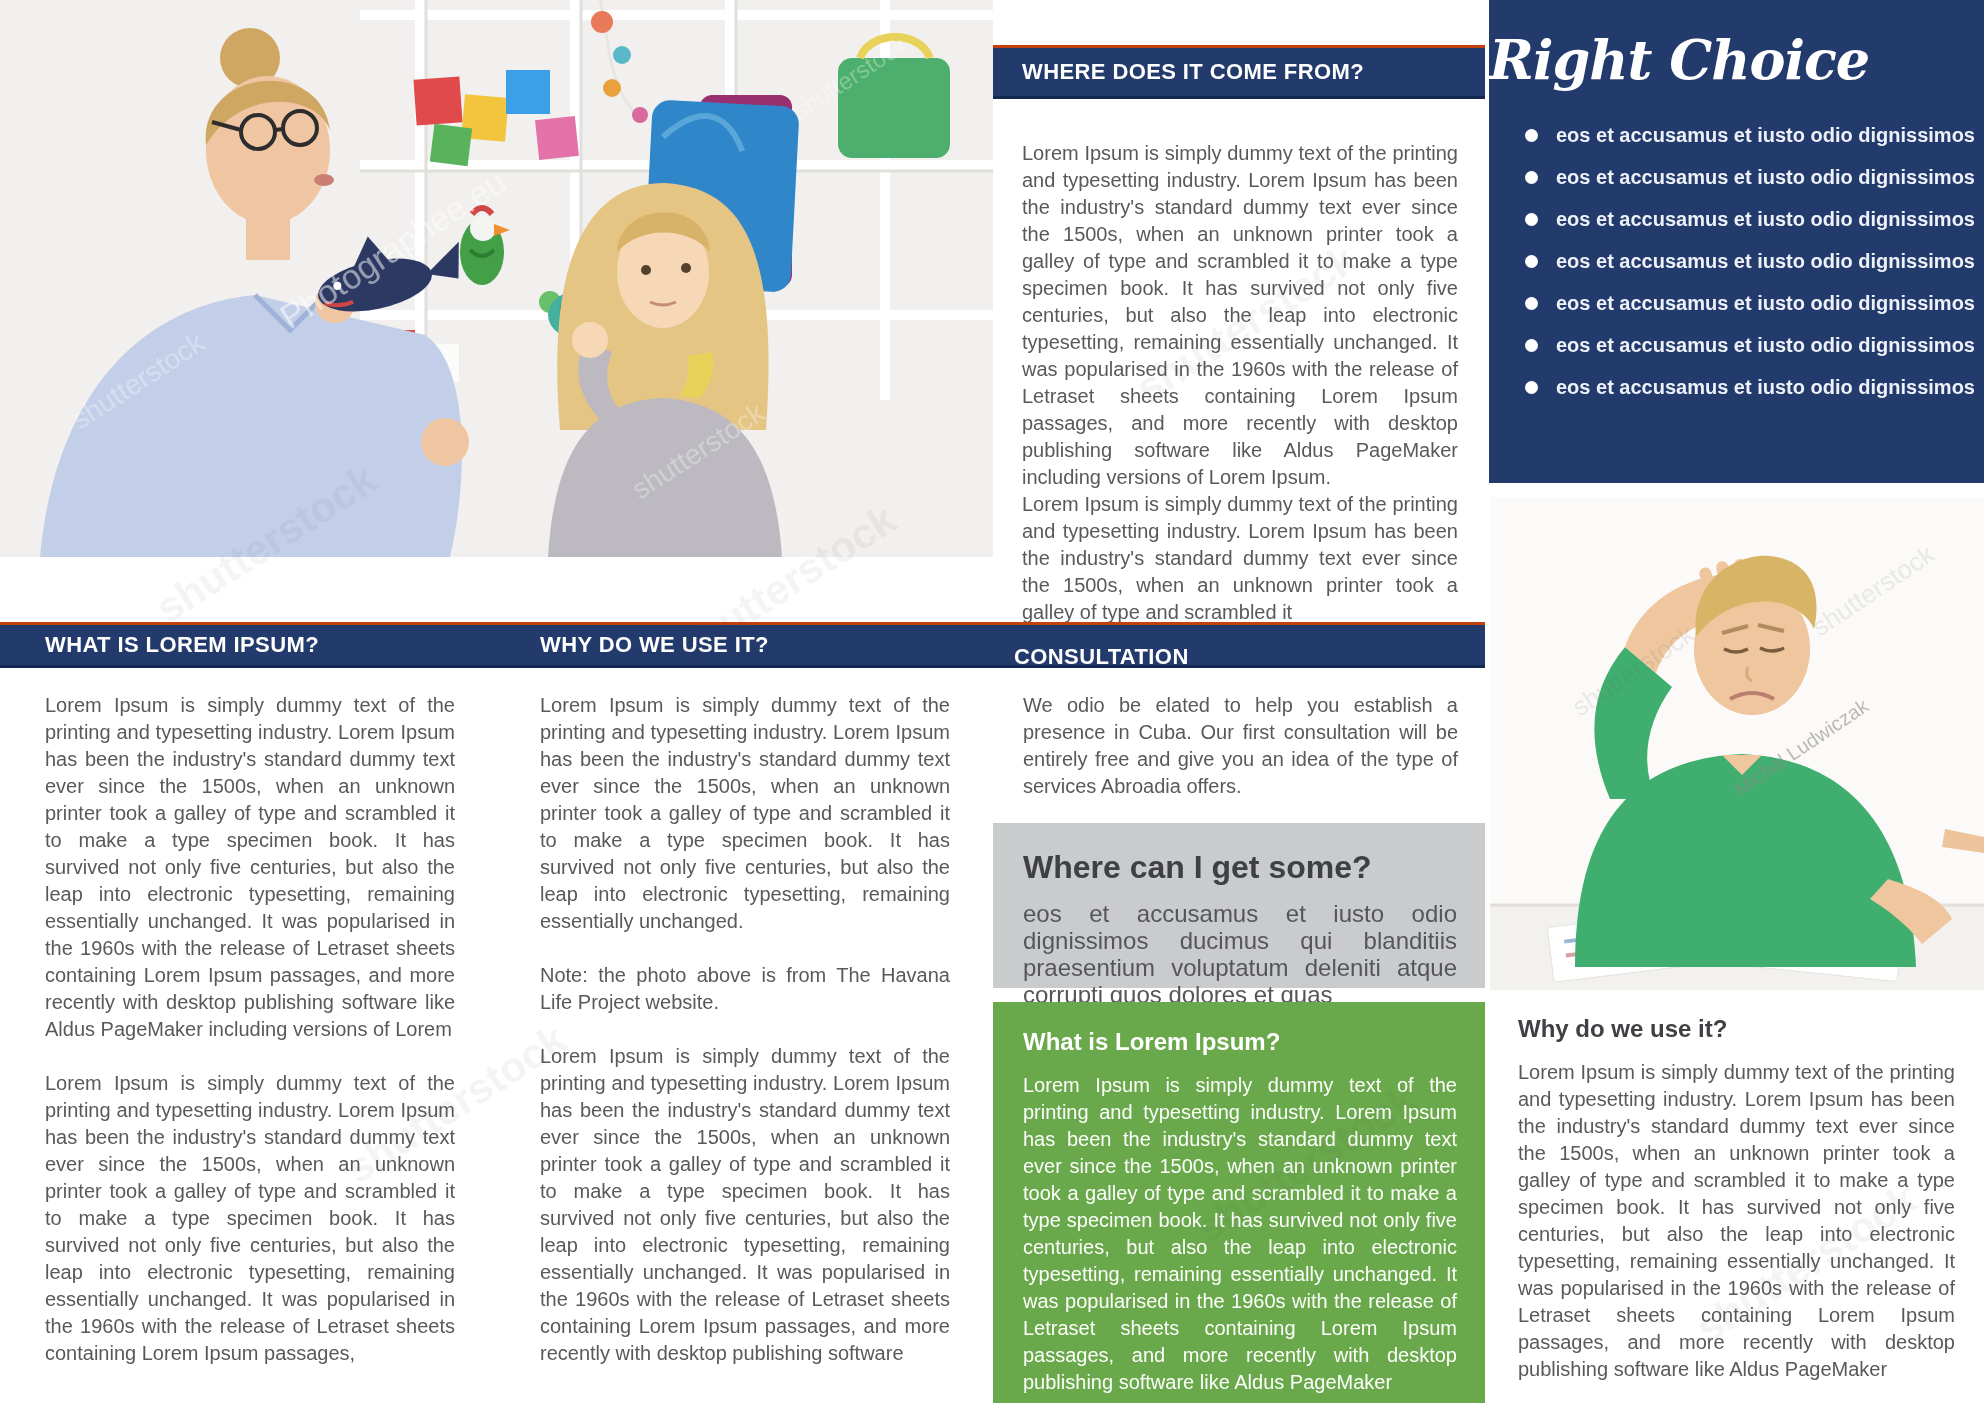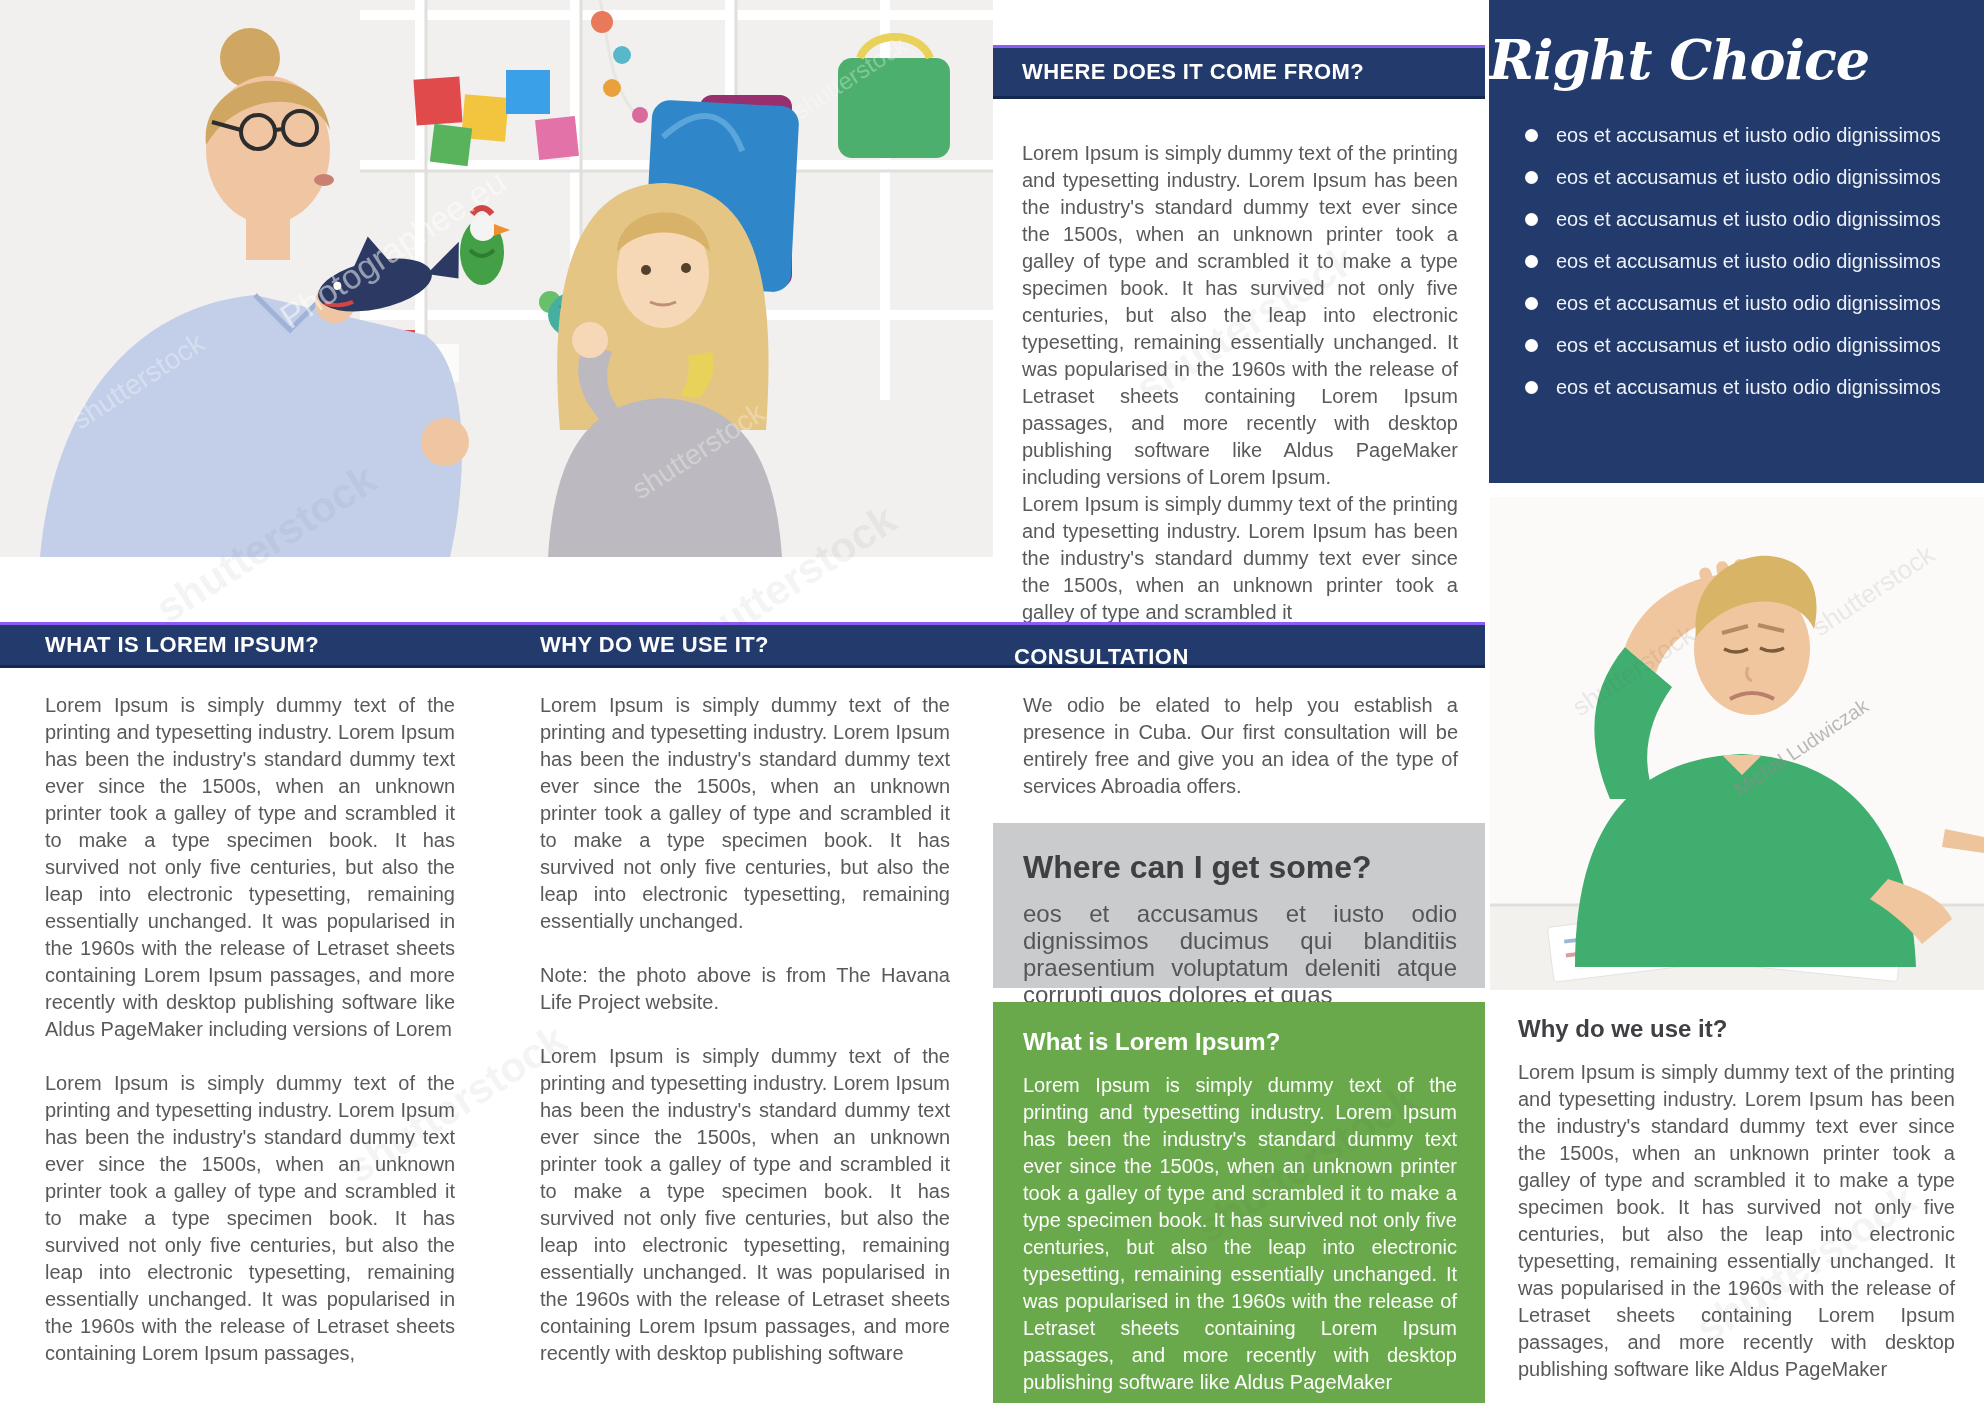--- a/index.html
+++ b/index.html
@@ -6,38 +6,38 @@
   .page{
     position:relative;width:1984px;height:1403px;overflow:hidden;
     background:#ffffff;font-family:"Liberation Sans",sans-serif;
   }
   
   .photo{position:absolute;overflow:hidden;}
   .photo svg{display:block;width:100%;height:100%;}
   
   .band{
     position:absolute;background:#223a6c;
-    border-top:3px solid #8b5cf6;border-bottom:3px solid #14294f;
+    border-top:3px solid #c2410c;border-bottom:3px solid #14294f;
     box-sizing:border-box;
   }
   .band-label{
     position:absolute;top:50%;transform:translateY(-50%);
     color:#ffffff;font-weight:bold;font-size:22px;letter-spacing:.4px;
     white-space:nowrap;
   }
   .right-panel{
     position:absolute;left:1489px;top:0;width:495px;height:483px;
     background:#223a6c;color:#ffffff;box-sizing:border-box;
   }
   .panel-title{
     position:absolute;left:0;right:26px;top:28px;text-align:left;
     font-family:"DejaVu Serif",serif;font-style:italic;font-weight:bold;
     font-size:54px;color:#ffffff;letter-spacing:-1px;
   }
-  .panel-list{list-style:none;margin:0;padding:0;position:absolute;left:36px;top:114px;right:4px;}
+  .panel-list{list-style:none;margin:0;padding:0;position:absolute;left:36px;top:114px;right:4px;font-weight:bold;}
   .panel-list li{display:flex;align-items:center;height:42px;font-size:20px;color:#eef1f7;}
   .panel-list .dot{
     width:13px;height:13px;border-radius:50%;background:#ffffff;
     margin-right:18px;flex:0 0 auto;
   }
   
   .body-col{
     position:absolute;color:#58595b;font-size:20px;line-height:27px;
     text-align:justify;
   }

